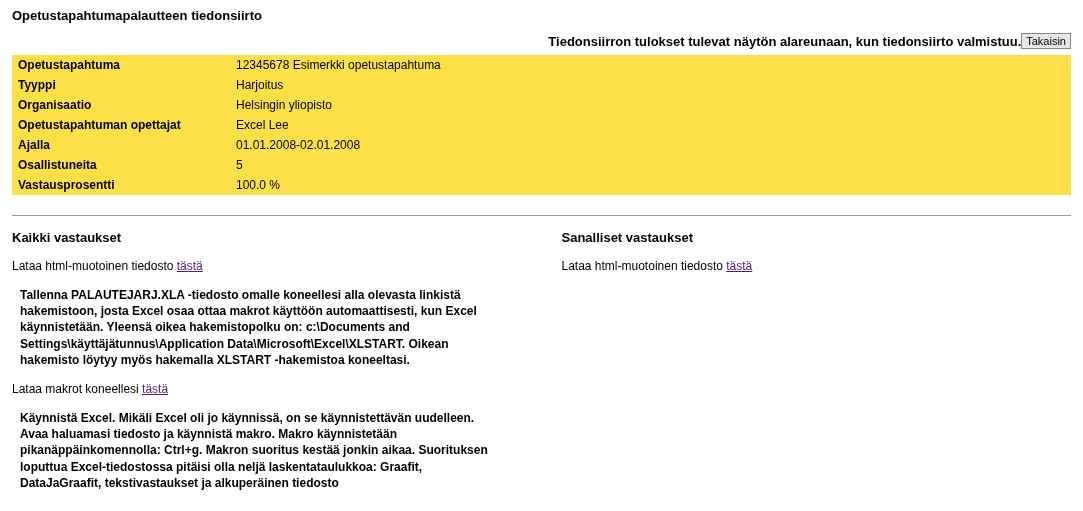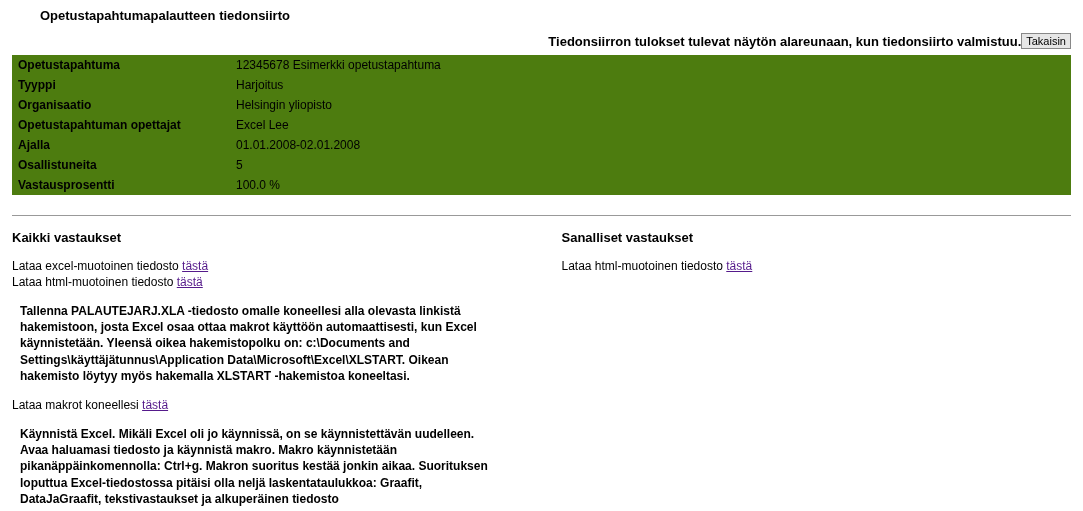--- a/index.html
+++ b/index.html
@@ -8,21 +8,20 @@
       font-size: 12px;
       color: #000;
       background: #fff;
       padding: 8px 12px;
       width: 1083px;
     }
     .page-title {
       font-weight: bold;
       font-size: 13px;
       margin-bottom: 10px;
-      margin-left: 28px;
     }
     .header-row {
       display: flex;
       justify-content: flex-end;
       align-items: center;
       margin-bottom: 6px;
     }
     .subtitle {
       font-weight: bold;
       font-size: 13px;
@@ -30,21 +29,21 @@
     .back-btn {
       background: #e6e6e6;
       border: 1px solid #888;
       font-size: 11px;
       padding: 1px 4px;
       cursor: pointer;
       font-family: inherit;
     }
     .info-table {
       width: 100%;
-      background: #4d7c0f;
+      background: #fde047;
       border-collapse: collapse;
     }
     .info-table td {
       padding: 3px 6px;
       font-size: 12px;
       vertical-align: top;
     }
     .info-table td.label {
       font-weight: bold;
       width: 218px;
@@ -126,23 +125,20 @@
       </tr>
     </tbody>
 </table>
 
 <hr class="sep">
 
 <div class="columns">
   <div class="col">
     <div class="col-title">Kaikki vastaukset</div>
     <div class="line">
-      <span>Lataa excel-muotoinen tiedosto </span><a class="lnk">tästä</a>
-    </div>
-    <div class="line">
       <span>Lataa html-muotoinen tiedosto </span><a class="lnk">tästä</a>
     </div>
     <div class="bold-para">Tallenna PALAUTEJARJ.XLA -tiedosto omalle koneellesi alla olevasta linkistä hakemistoon, josta Excel osaa ottaa makrot käyttöön automaattisesti, kun Excel käynnistetään. Yleensä oikea hakemistopolku on: c:\Documents and Settings\käyttäjätunnus\Application Data\Microsoft\Excel\XLSTART. Oikean hakemisto löytyy myös hakemalla XLSTART -hakemistoa koneeltasi.</div>
     <div class="line normal-line">
       <span>Lataa makrot koneellesi </span><a class="lnk">tästä</a>
     </div>
     <div class="bold-para">Käynnistä Excel. Mikäli Excel oli jo käynnissä, on se käynnistettävän uudelleen. Avaa haluamasi tiedosto ja käynnistä makro. Makro käynnistetään pikanäppäinkomennolla: Ctrl+g. Makron suoritus kestää jonkin aikaa. Suorituksen loputtua Excel-tiedostossa pitäisi olla neljä laskentataulukkoa: Graafit, DataJaGraafit, tekstivastaukset ja alkuperäinen tiedosto</div>
   </div>
 
   <div class="col">

